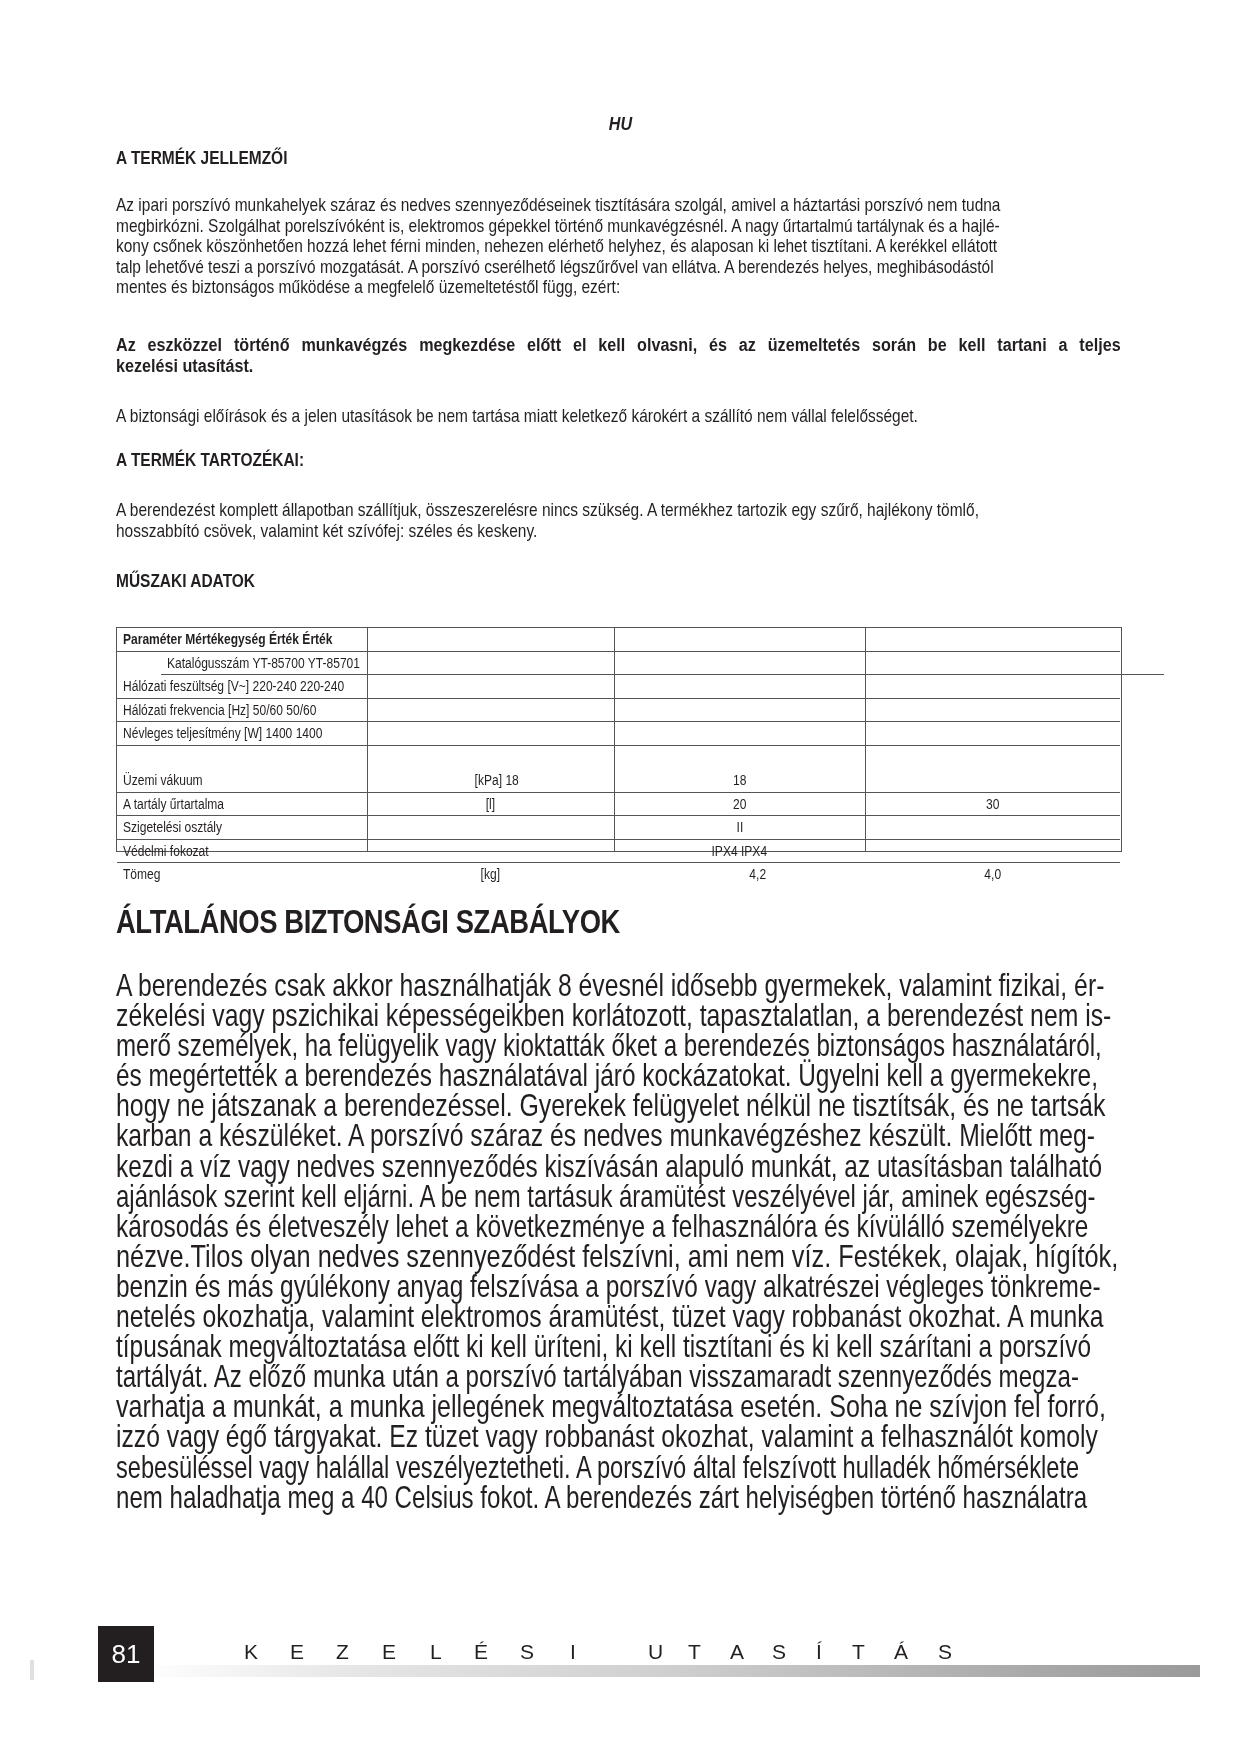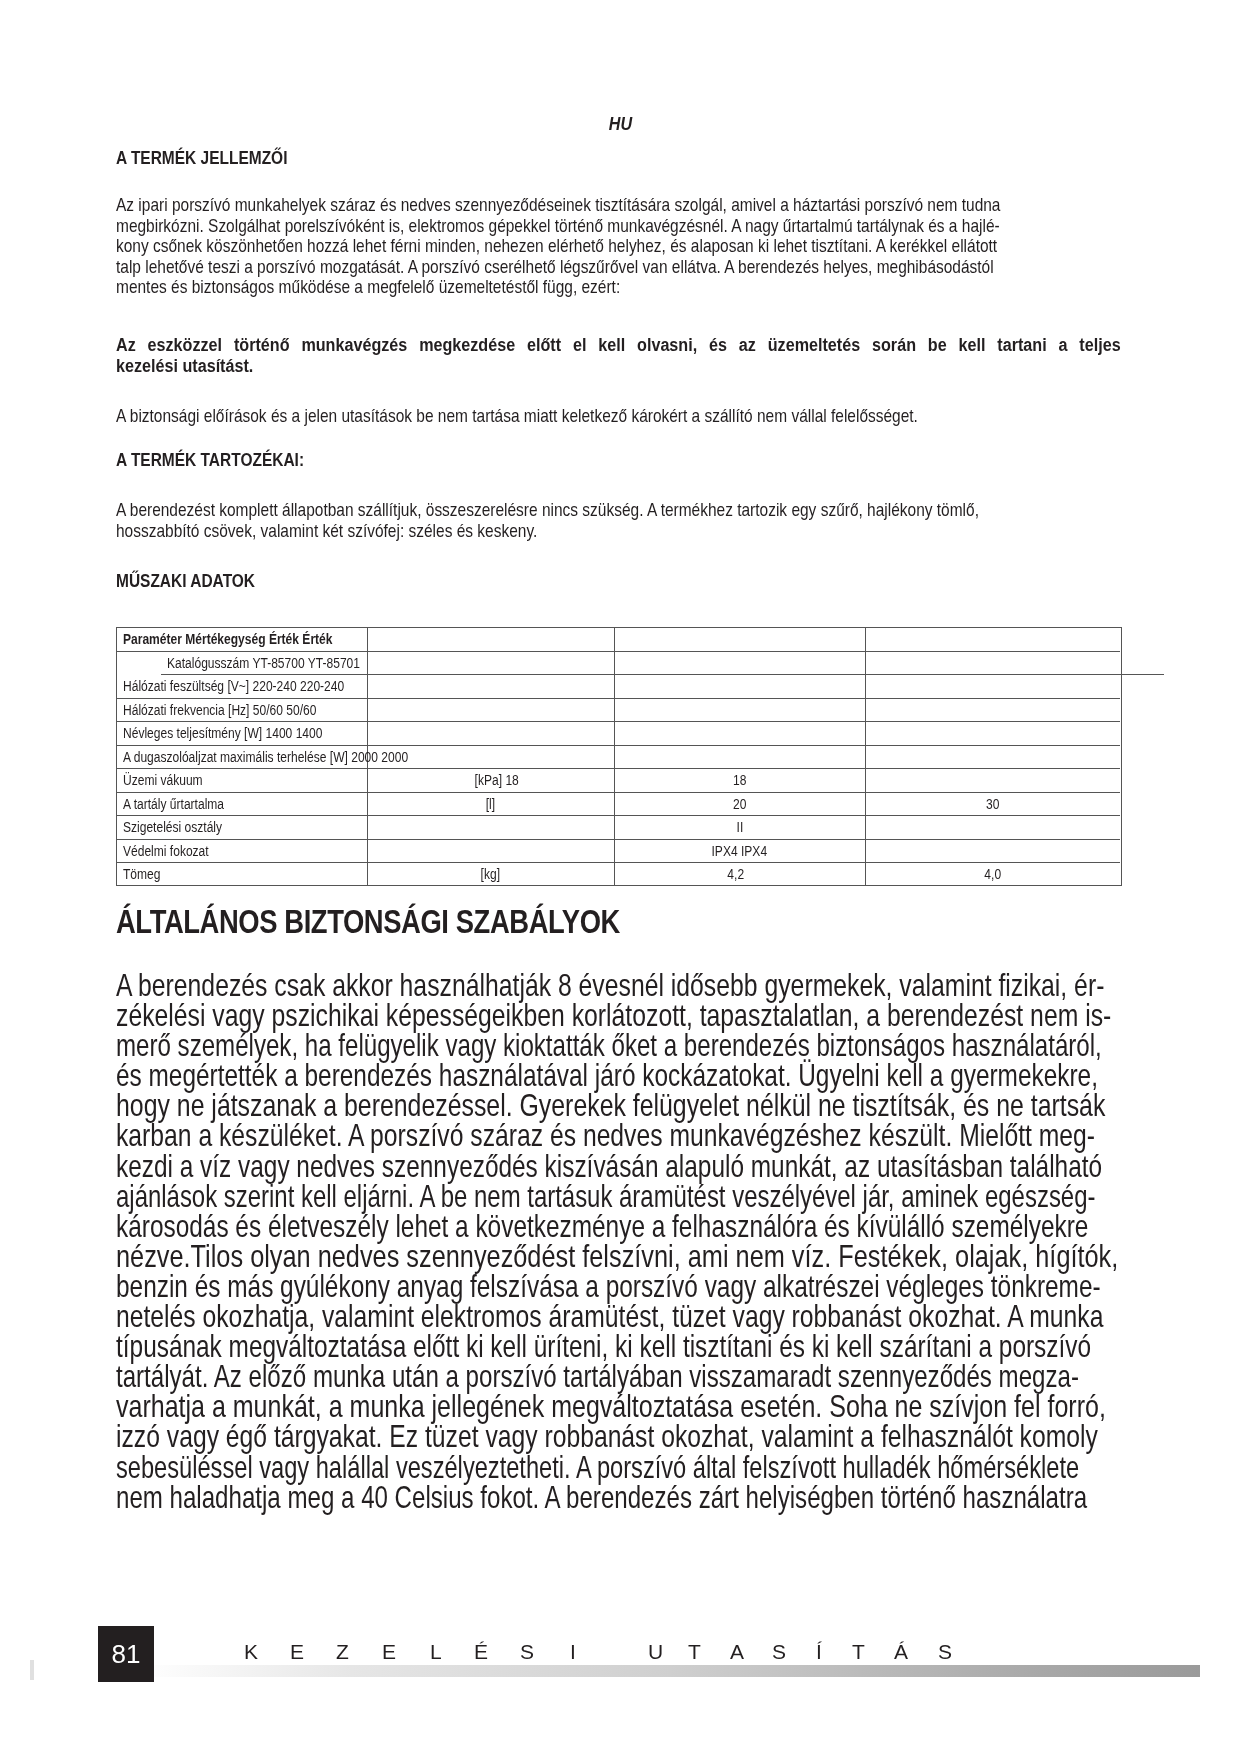--- a/index.html
+++ b/index.html
@@ -25,21 +25,21 @@
   }
   .para .line { display: block; white-space: nowrap; }
   .bold-para {
     left: 116px; width: 1120px; font-size: 18px; line-height: 21px; font-weight: bold;
     transform: scaleX(0.897); transform-origin: 0 0;
   }
   .bold-para .line { display: block; white-space: nowrap; }
   .bold-para .justify { text-align: justify; text-align-last: justify; width: 1120px; }
 
   
-  .spec-table { left: 116px; top: 627px; width: 1006px; height: 259px; border: 1.5px solid #555; box-sizing: border-box; }
+  .spec-table { left: 116px; top: 627px; width: 1006px; height: 225px; border: 1.5px solid #555; box-sizing: border-box; }
   .spec-row { position: absolute; left: 0; width: 1003px; height: 23.5px; border-bottom: 1.5px solid #555; box-sizing: border-box; }
   .spec-row:last-child { border-bottom: none; }
   .vline { position: absolute; top: 0; width: 0; height: 100%; border-left: 1.5px solid #555; }
   .cell-text {
     position: absolute; top: 3px; font-size: 14px; white-space: nowrap;
     transform: scaleX(0.86); transform-origin: 0 0; line-height: 16px;
   }
   .cell-text.bold { font-weight: bold; }
   .cell-center { position: absolute; top: 3px; font-size: 14px; white-space: nowrap; line-height: 16px; text-align: center; }
   .cell-center span { display: inline-block; transform: scaleX(0.86); }
@@ -108,23 +108,20 @@
   </div>
   <div class="spec-row" style="top:47px;">
     <span class="cell-text" style="left:6px;">Hálózati feszültség  [V~] 220-240 220-240</span>
   </div>
   <div class="spec-row" style="top:70.5px;">
     <span class="cell-text" style="left:6px;">Hálózati frekvencia [Hz] 50/60 50/60</span>
   </div>
   <div class="spec-row" style="top:94px;">
     <span class="cell-text" style="left:6px;">Névleges teljesítmény [W] 1400 1400</span>
   </div>
-  <div class="spec-row" style="top:117.5px;">
-    <span class="cell-text" style="left:6px;">A dugaszolóaljzat maximális terhelése [W] 2000 2000</span>
-  </div>
   <div class="spec-row" style="top:141px;">
     <span class="cell-text" style="left:6px;">Üzemi vákuum</span>
     <div class="cell-center" style="left:250px;width:247px;padding-left:6px;"><span>[kPa] 18</span></div>
     <div class="cell-center" style="left:497px;width:251px;"><span>18</span></div>
     <div class="cell-center" style="left:748px;width:255px;"><span></span></div>
   </div>
   <div class="spec-row" style="top:164.5px;">
     <span class="cell-text" style="left:6px;">A tartály űrtartalma</span>
     <div class="cell-center" style="left:250px;width:247px;"><span>[l]</span></div>
     <div class="cell-center" style="left:497px;width:251px;"><span>20</span></div>
@@ -138,21 +135,21 @@
   </div>
   <div class="spec-row" style="top:211.5px;">
     <span class="cell-text" style="left:6px;">Védelmi fokozat</span>
     <div class="cell-center" style="left:250px;width:247px;"><span></span></div>
     <div class="cell-center" style="left:497px;width:251px;"><span>IPX4 IPX4</span></div>
     <div class="cell-center" style="left:748px;width:255px;"><span></span></div>
   </div>
   <div class="spec-row" style="top:235px;">
     <span class="cell-text" style="left:6px;">Tömeg</span>
     <div class="cell-center" style="left:250px;width:247px;"><span>[kg]</span></div>
-    <div class="cell-center" style="left:493px;width:251px;"><span>4,2</span></div>
+    <div class="cell-center" style="left:515px;width:251px;"><span>4,2</span></div>
     <div class="cell-center" style="left:748px;width:255px;"><span>4,0</span></div>
   </div>
 </div>
 
 <div class="abs big-title">ÁLTALÁNOS BIZTONSÁGI SZABÁLYOK</div>
 <div class="abs big-body">
   <span class="line" style="transform:scaleX(0.812);">A berendezés csak akkor használhatják 8 évesnél idősebb gyermekek, valamint fizikai, ér-</span>
   <span class="line" style="transform:scaleX(0.812);">zékelési vagy pszichikai képességeikben korlátozott, tapasztalatlan, a berendezést nem is-</span>
   <span class="line" style="transform:scaleX(0.79);">merő személyek, ha felügyelik vagy kioktatták őket a berendezés biztonságos használatáról,</span>
   <span class="line" style="transform:scaleX(0.80);">és megértették a berendezés használatával járó kockázatokat. Ügyelni kell a gyermekekre,</span>

